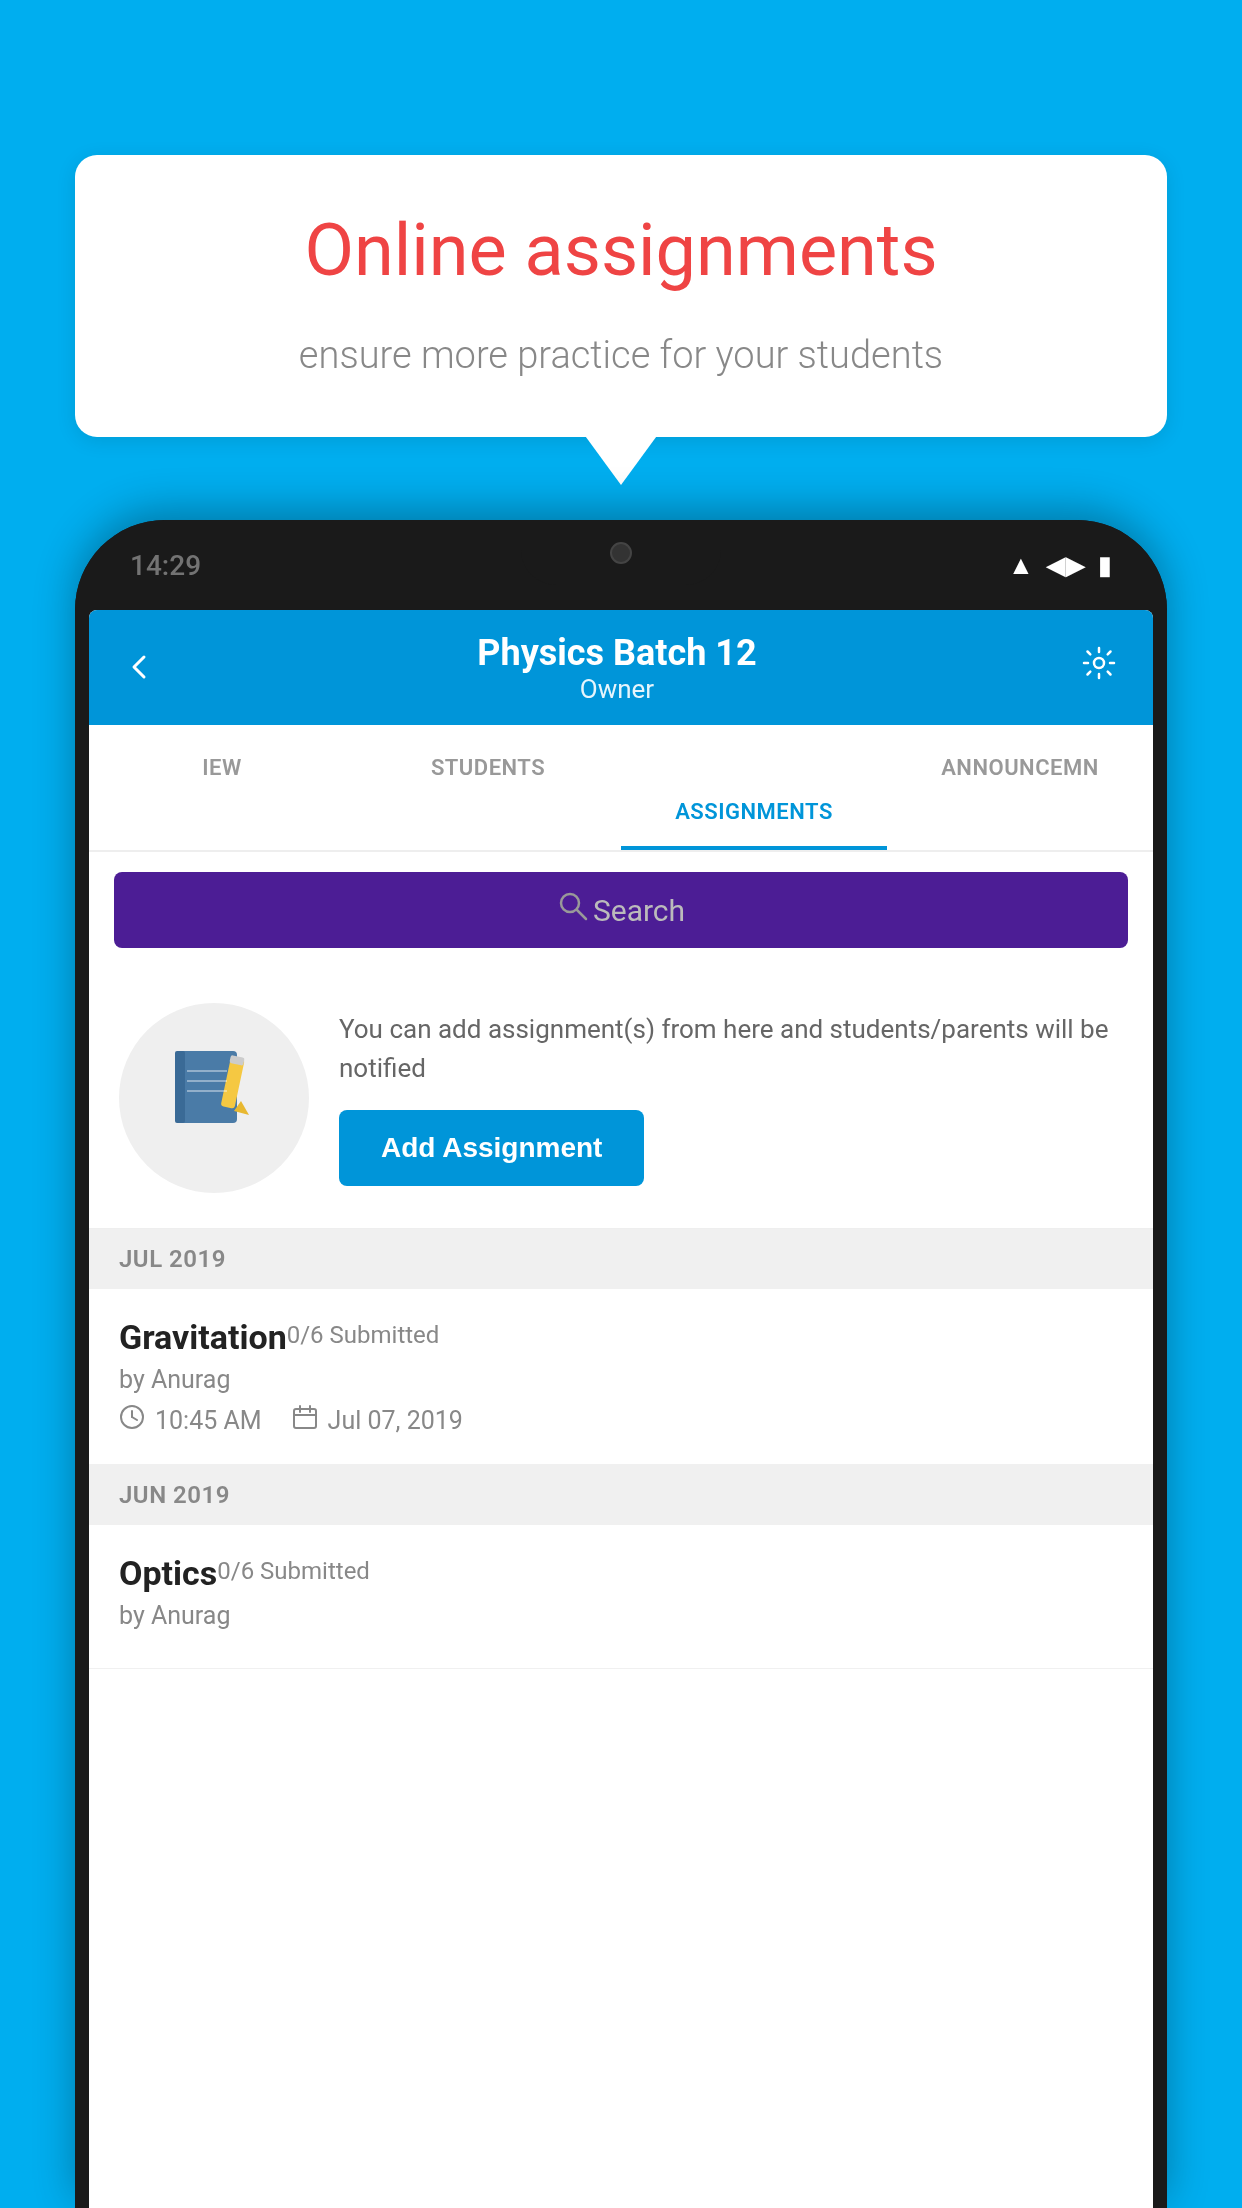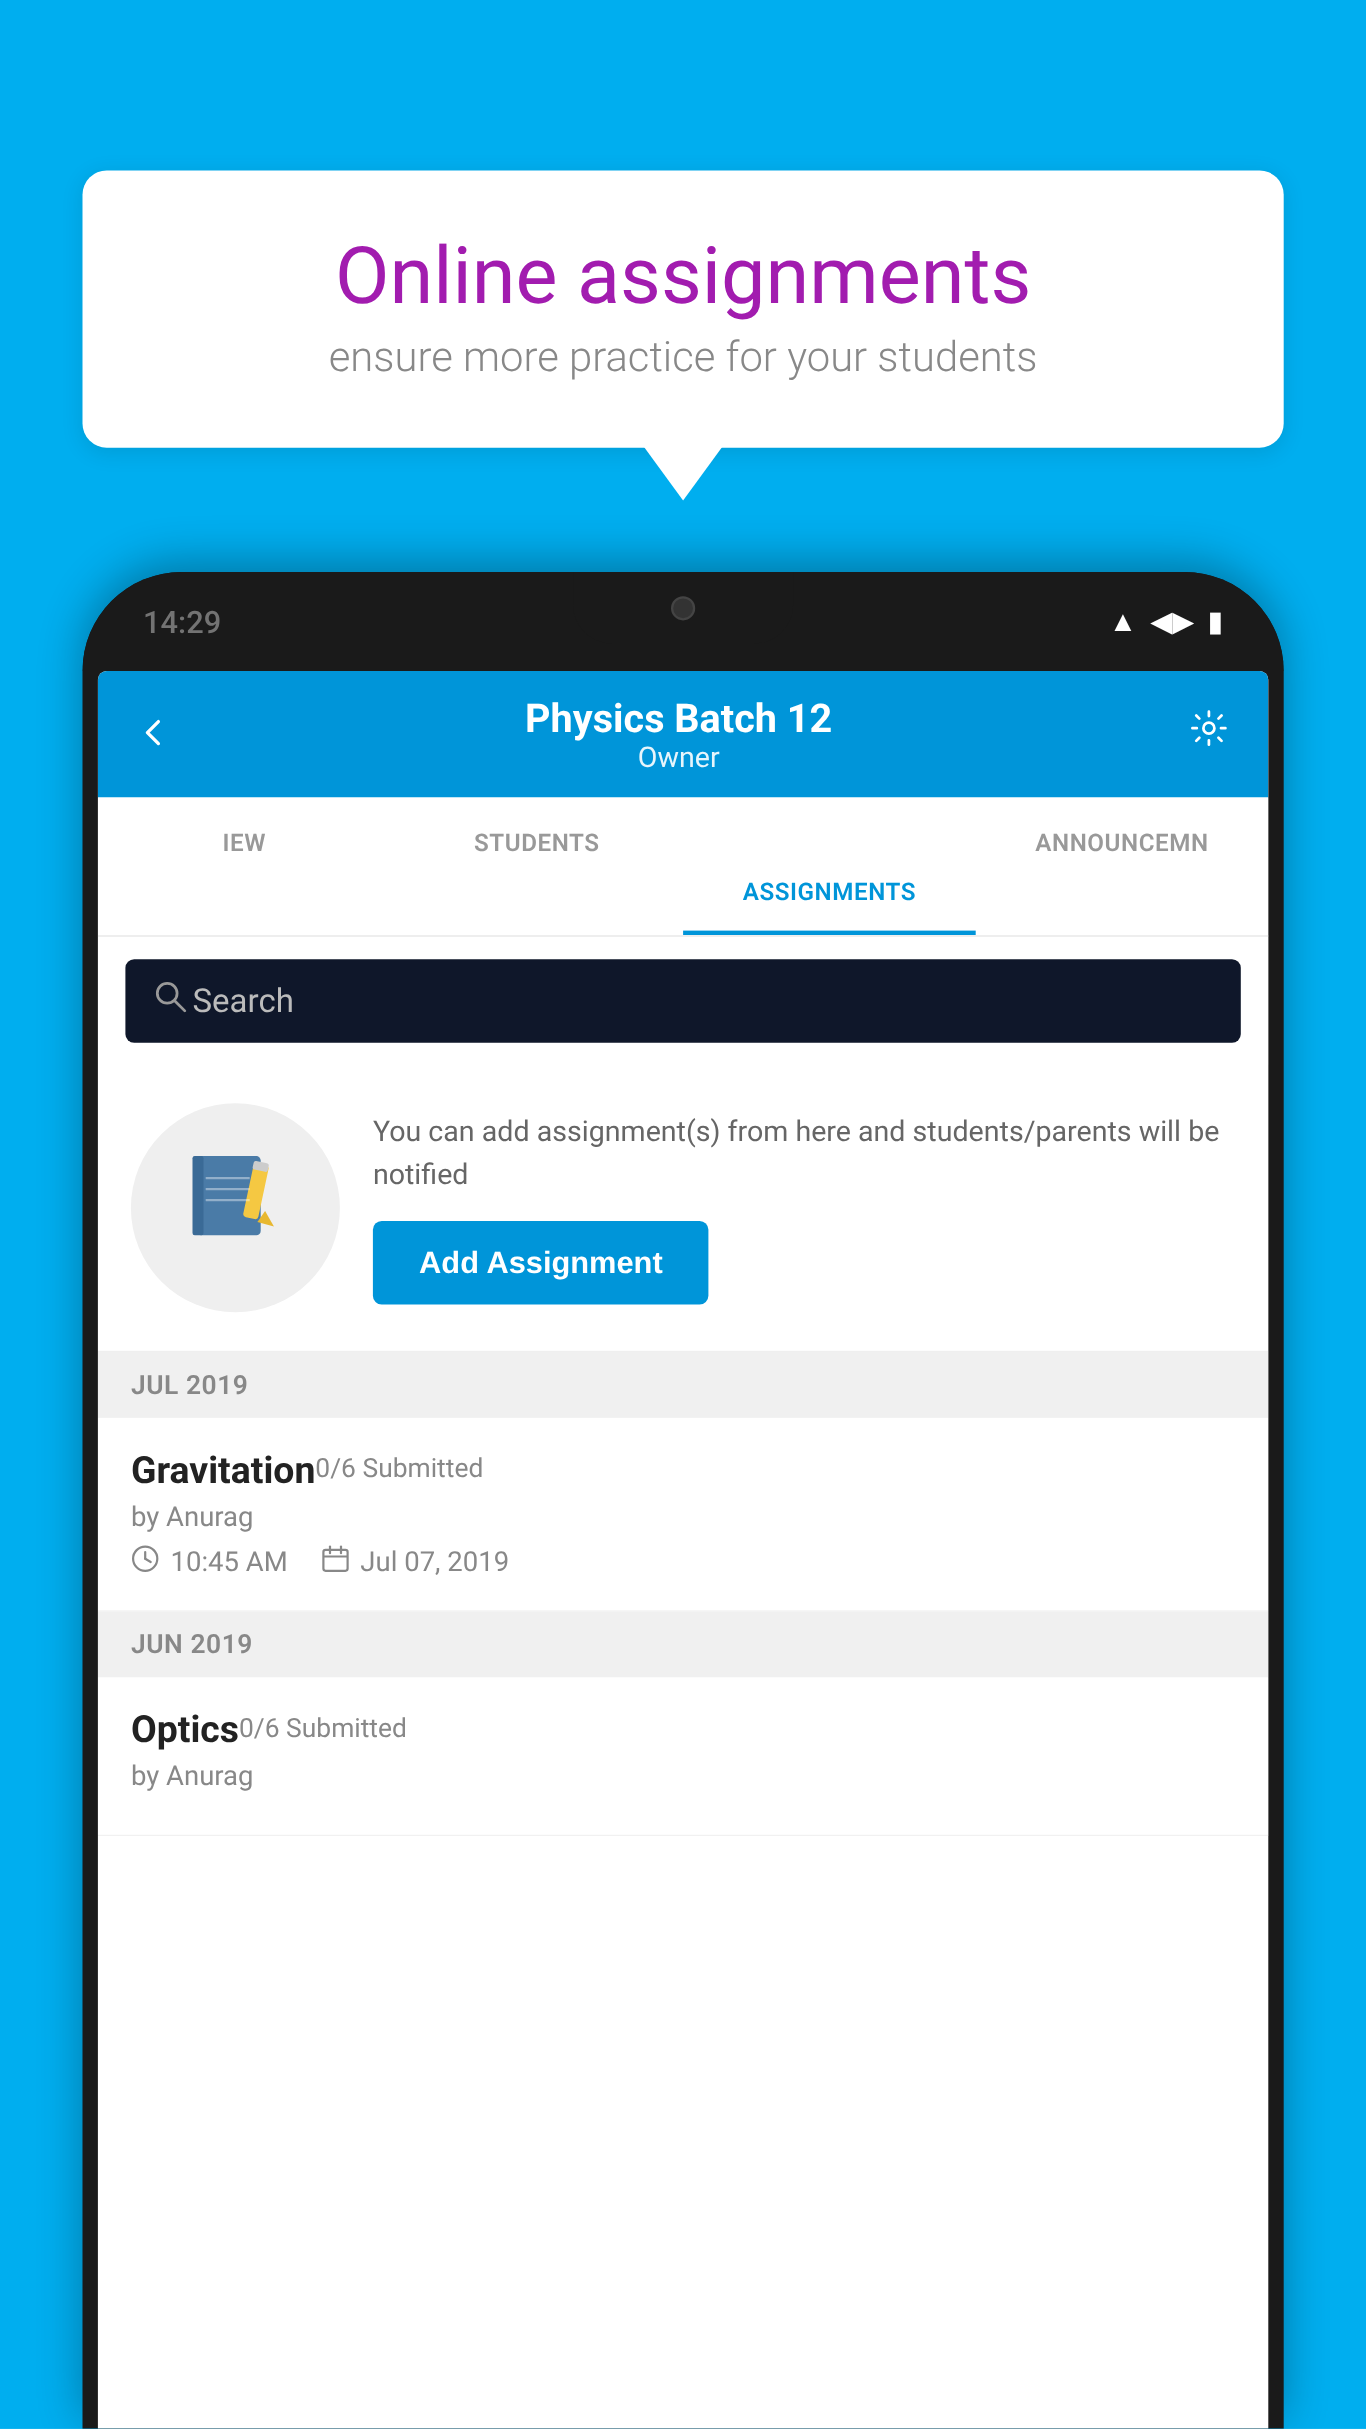--- a/index.html
+++ b/index.html
@@ -36,25 +36,25 @@
       left: 50%;
       transform: translateX(-50%);
       width: 0;
       height: 0;
       border-left: 38px solid transparent;
       border-right: 38px solid transparent;
       border-top: 52px solid white;
     }
 
     .bubble-title {
-      color: #a21caf;
+      color: #ef4444;
       font-size: 72px;
       font-weight: 400;
       text-align: center;
-      margin-bottom: 10px;
+      margin-bottom: 40px;
       line-height: 1.15;
     }
 
     .bubble-subtitle {
       color: #888;
       font-size: 38px;
       text-align: center;
       font-weight: 300;
     }
 
@@ -203,24 +203,25 @@
 
     
     .search-bar-container {
       padding: 20px 25px;
       background: white;
     }
 
     .search-bar {
       display: flex;
       align-items: center;
-      background: #0f172a;
+      background: #4c1d95;
       border-radius: 8px;
       padding: 18px 25px;
       gap: 4px;
+      justify-content: center;
     }
 
     .search-icon-wrap {
       color: #999;
       font-size: 32px;
     }
 
     .search-placeholder {
       color: #bbb;
       font-size: 30px;

